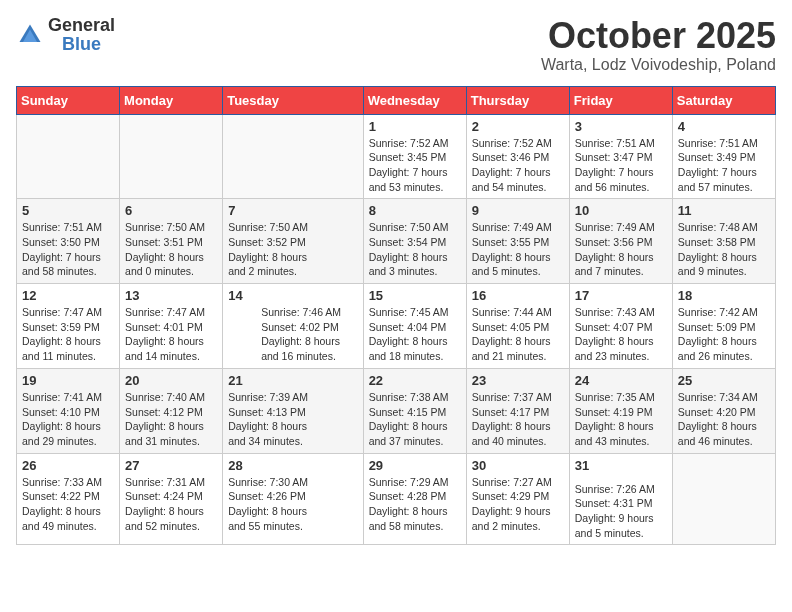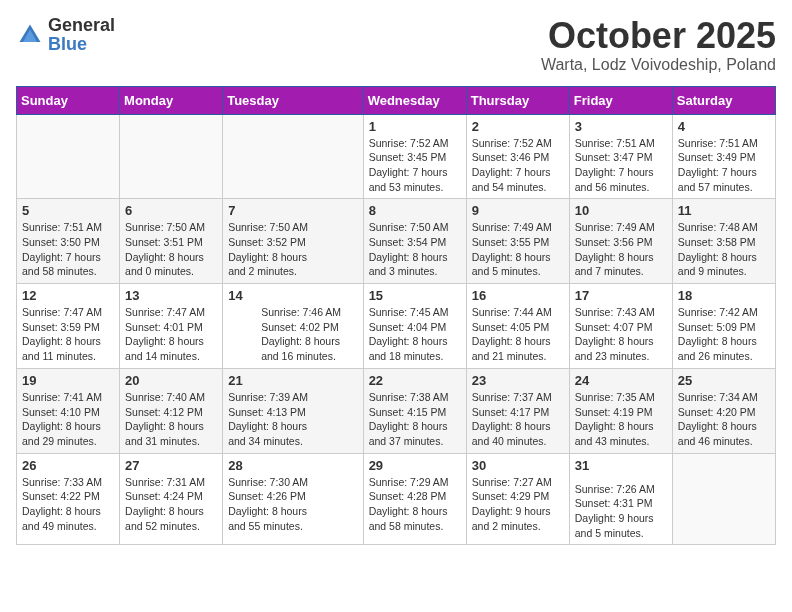--- a/index.html
+++ b/index.html
@@ -13,20 +13,21 @@
     .header-area {
       display: flex;
       justify-content: space-between;
       align-items: flex-start;
       margin-bottom: 12px;
     }
     .logo {
       display: flex;
       align-items: center;
       gap: 4px;
+      text-align: center;
     }
     .logo-text-general {
       font-size: 18px;
       font-weight: bold;
       color: #333;
       line-height: 1;
     }
     .logo-text-blue {
       font-size: 18px;
       font-weight: bold;
@@ -49,21 +50,21 @@
     .subtitle {
       font-size: 16px;
       color: #555;
     }
     table {
       width: 100%;
       border-collapse: collapse;
       font-size: 11px;
     }
     thead tr th {
-      background-color: #a21caf;
+      background-color: #ef4444;
       color: #fff;
       padding: 6px 4px;
       text-align: left;
       font-size: 13px;
       font-weight: bold;
       border: 1px solid #2a5a9f;
     }
     tbody tr td {
       border: 1px solid #ccc;
       padding: 4px 5px;

